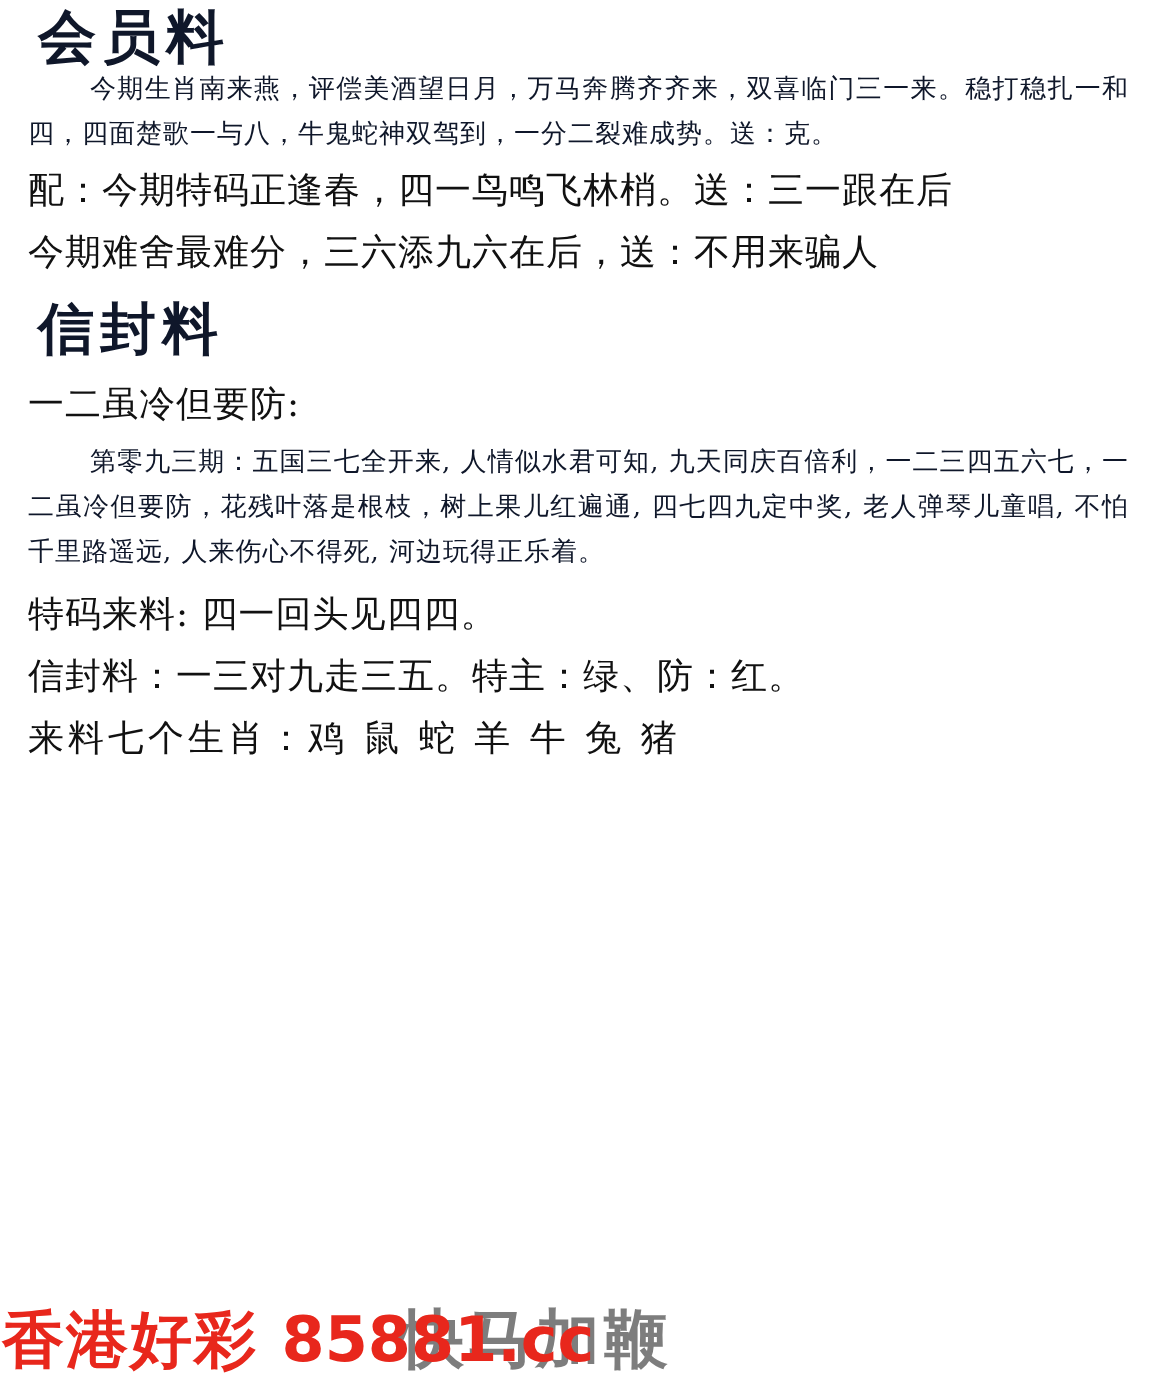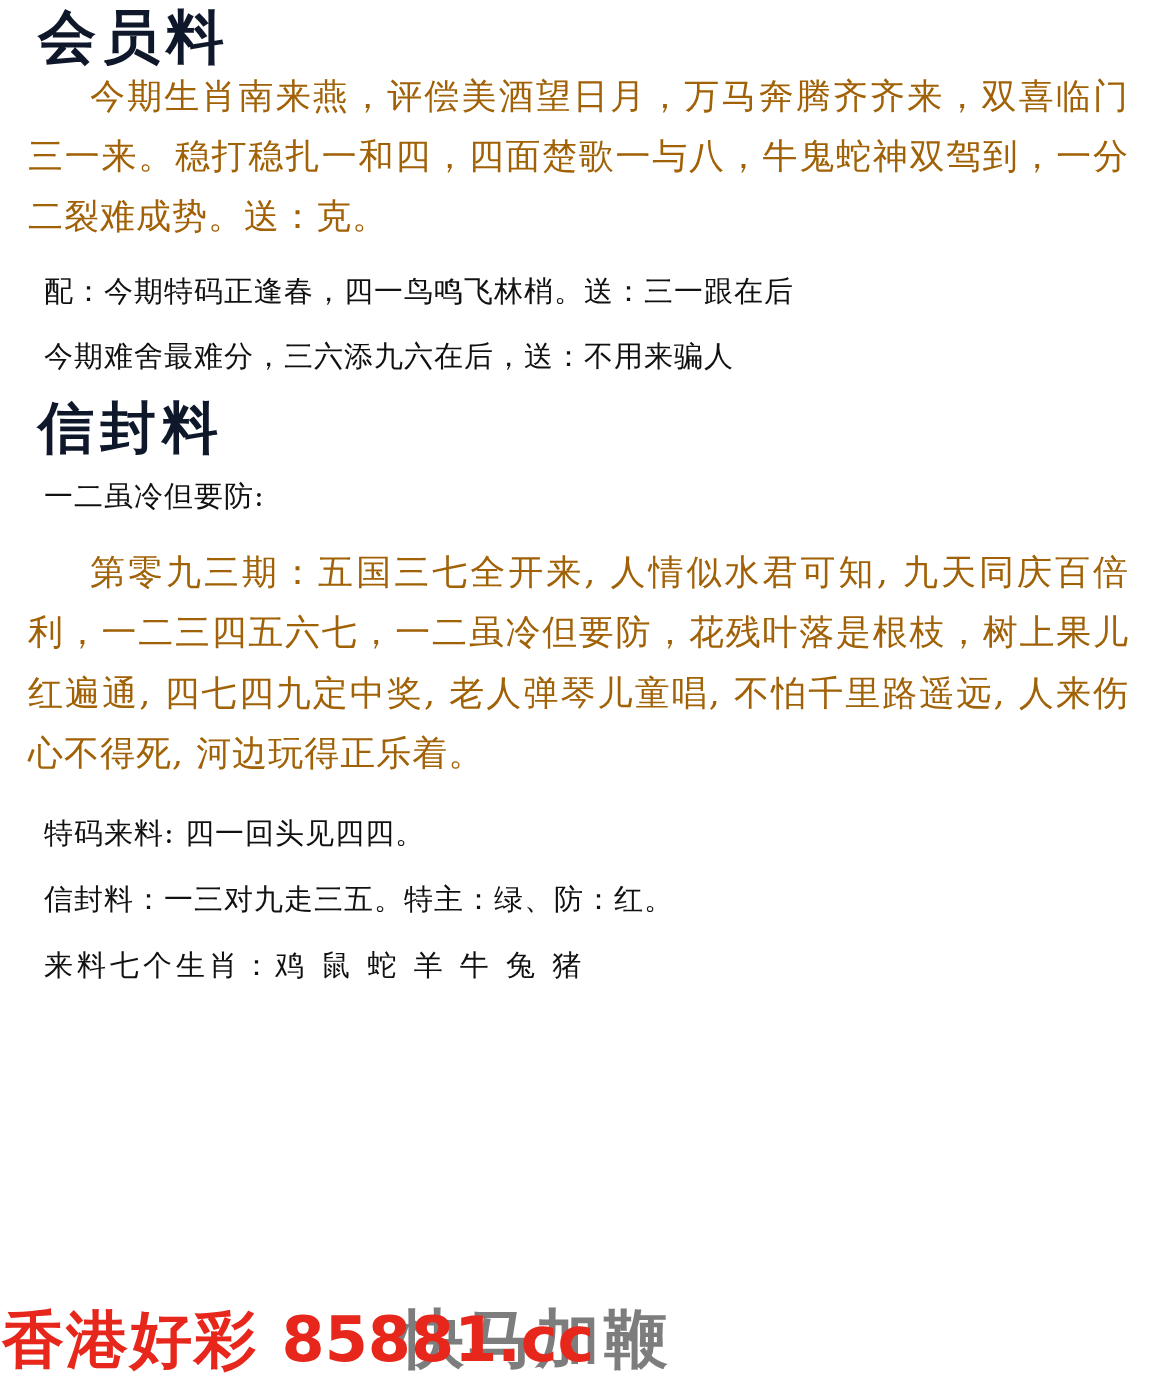--- a/index.html
+++ b/index.html
@@ -35,36 +35,36 @@
     margin: 8px 0 0 0;
     padding-left: 10px;
   }
   .title-2 {
     font-size: 56px;
     line-height: 1.0;
     margin: 18px 0 16px 0;
     padding-left: 10px;
   }
   .para {
-    font-size: 35px;
+    font-size: 26px;
     line-height: 1.72;
-    color: #a16207;
+    color: #0f172a;
     text-align: justify;
     letter-spacing: 1px;
     margin: 0;
   }
   .indent {
     text-indent: 62px;
   }
   .line {
-    font-size: 29px;
+    font-size: 36px;
     line-height: 1.72;
     color: #111111;
     letter-spacing: 1px;
-    margin: 16px;
+    margin: 0;
     white-space: nowrap;
   }
   .line-loose {
     letter-spacing: 4px;
   }
   .block-gap-s { height: 4px; }
   .block-gap-m { height: 10px; }
 
   .watermark-wrap {
     position: absolute;

